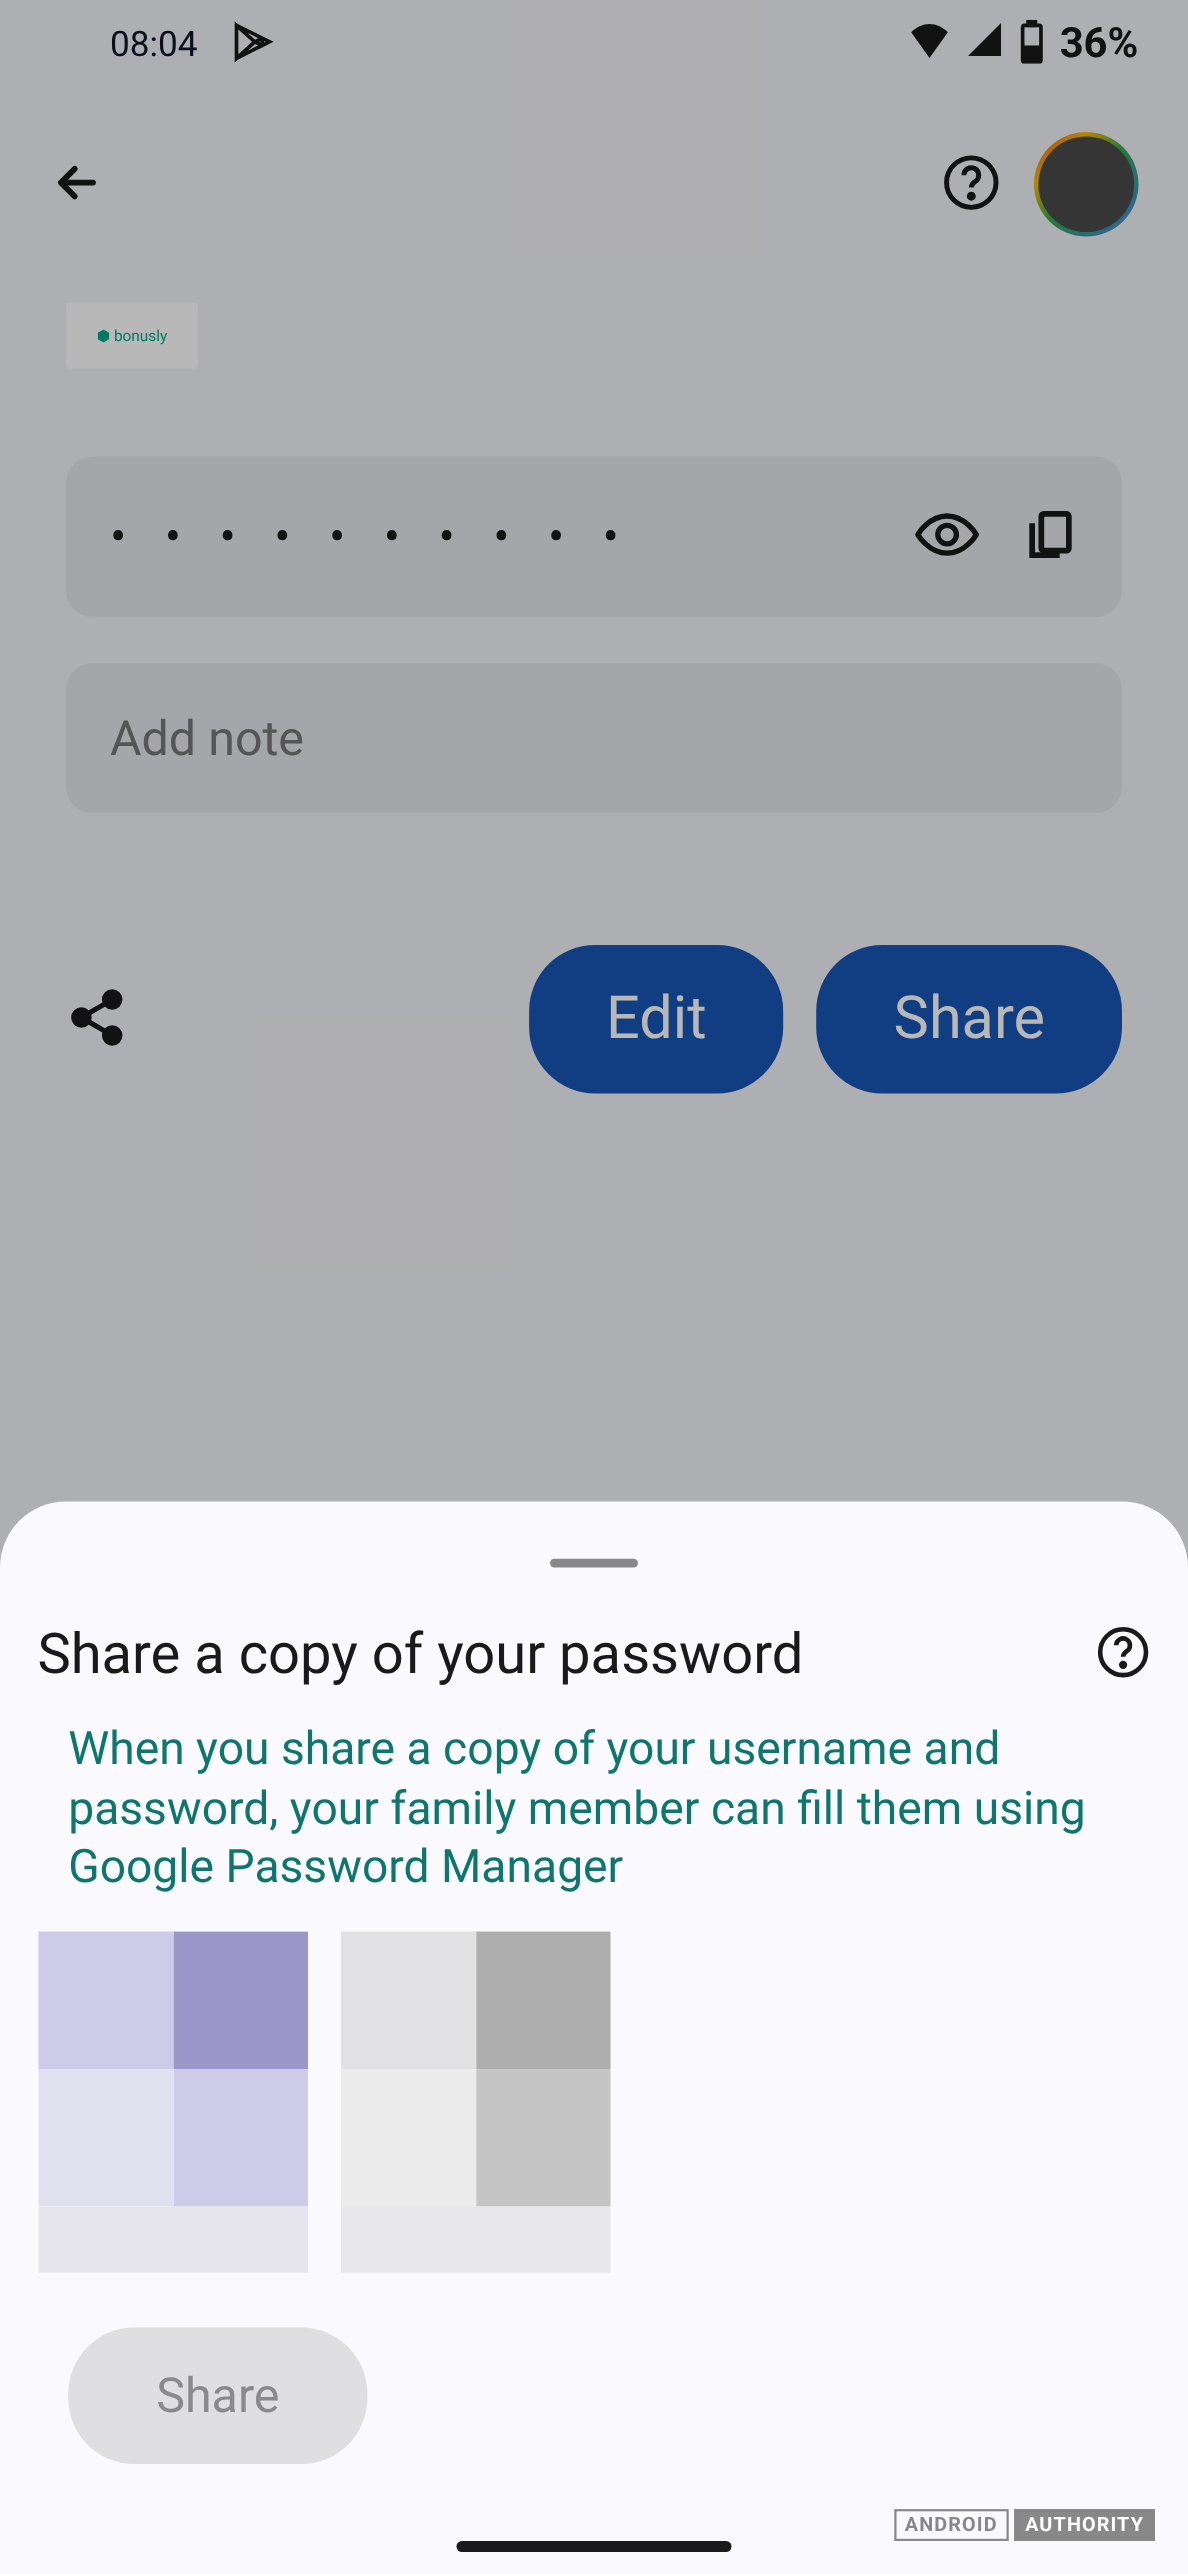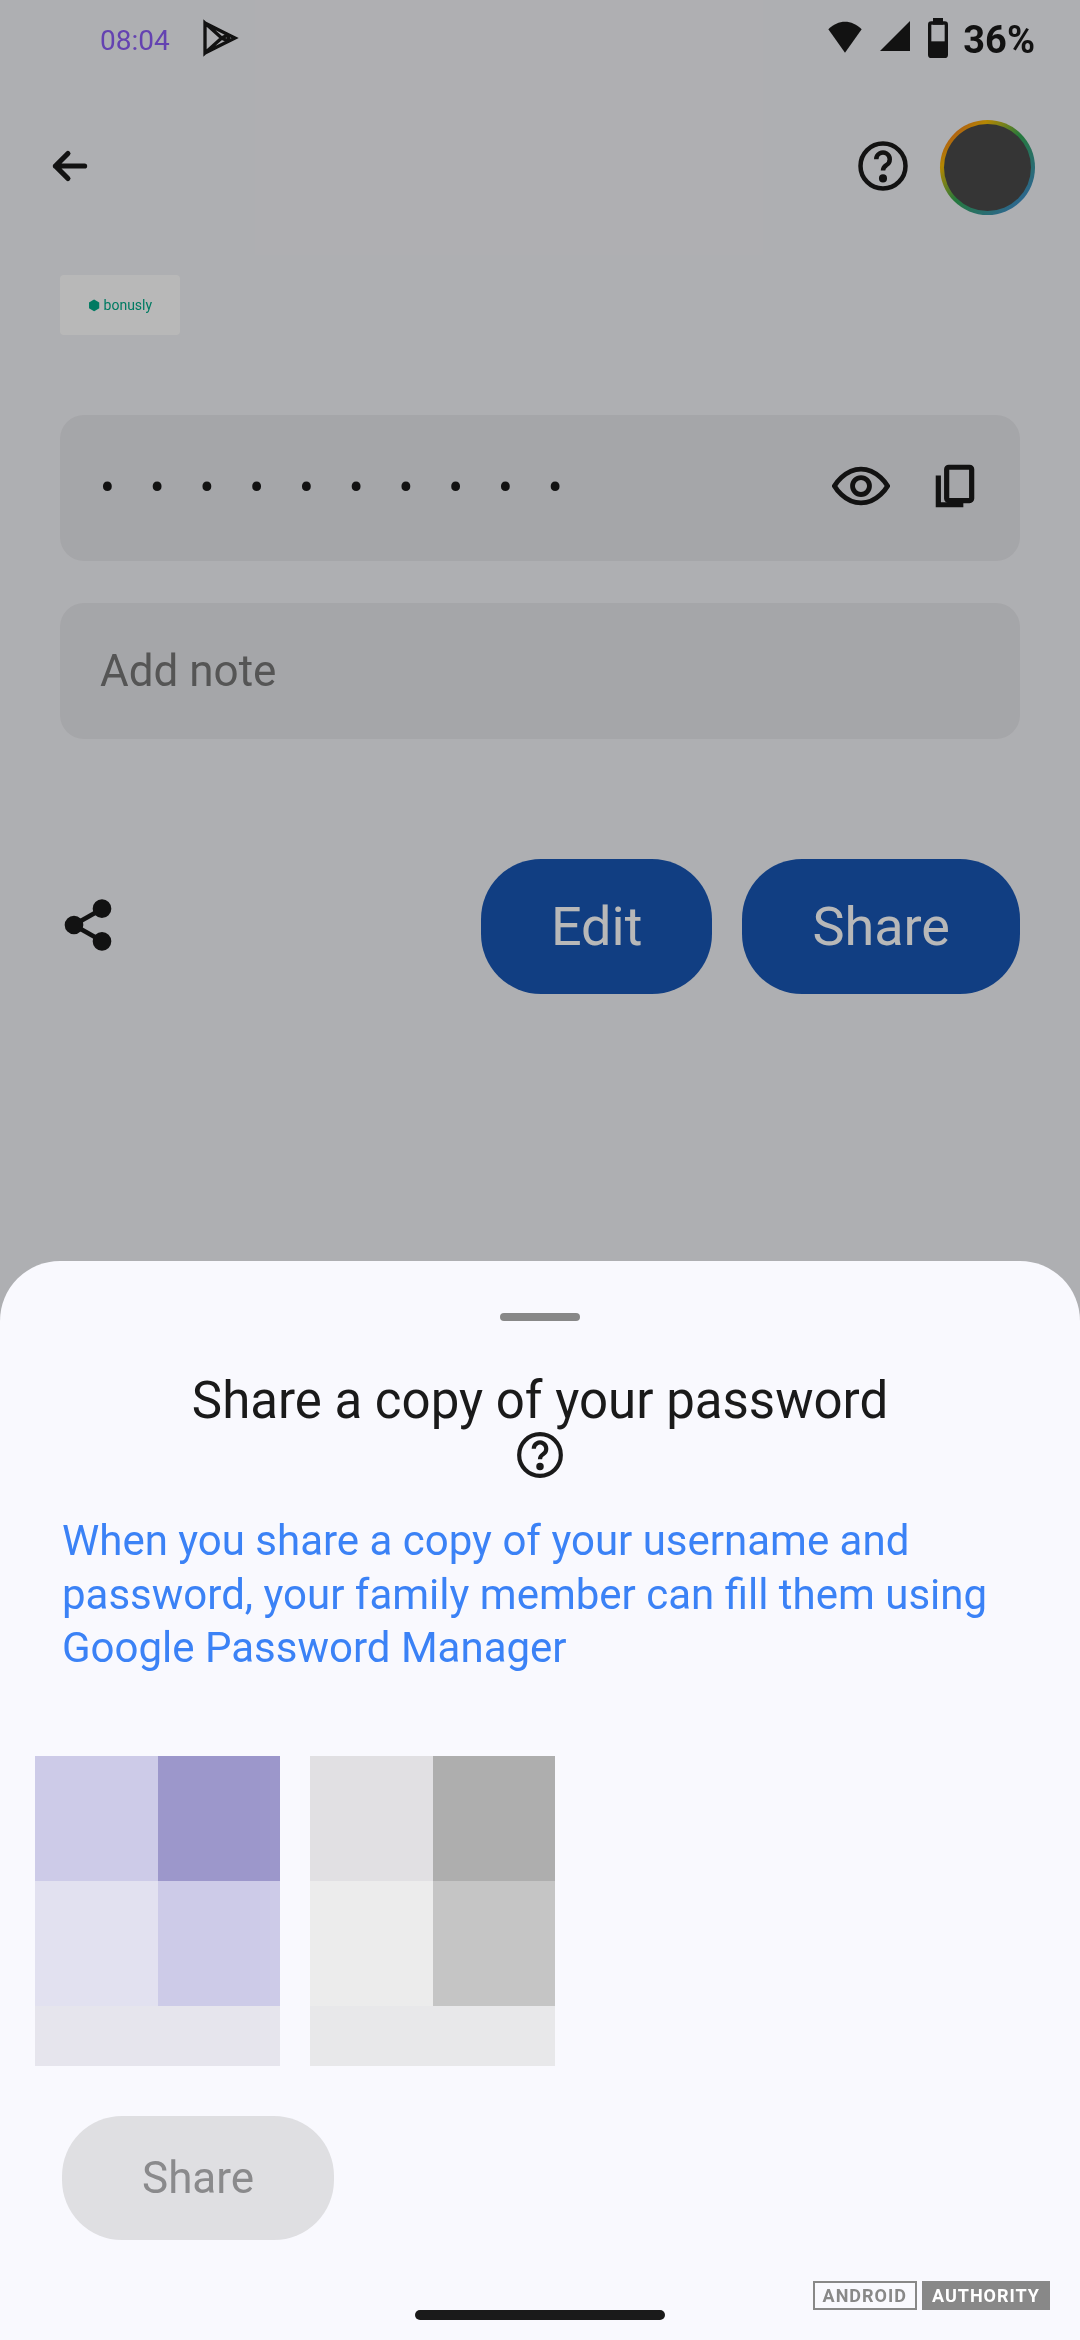--- a/index.html
+++ b/index.html
@@ -46,23 +46,23 @@
       height: 80px;
     }
     
     .status-left {
       display: flex;
       align-items: center;
       gap: 30px;
     }
     
     .status-time {
-      font-size: 28px;
+      font-size: 32px;
       font-weight: 400;
-      color: #8b5cf6;
+      color: #0f172a;
     }
     
     .status-right {
       display: flex;
       align-items: flex-start;
       gap: 12px;
       font-weight: bold;
     }
     
     .battery-text {
@@ -199,35 +199,34 @@
       border-radius: 4px;
       margin: 52px auto 50px;
     }
     
     .sheet-header {
       display: flex;
       justify-content: space-between;
       align-items: center;
       padding: 0 34px;
       margin-bottom: 30px;
-      flex-direction: column;
     }
     
     .sheet-title {
       font-size: 51px;
       font-weight: 400;
       color: #1a1a1a;
     }
     
     .sheet-body {
       padding: 0 62px;
       font-size: 42px;
       line-height: 1.28;
-      color: #3b82f6;
-      margin-bottom: 81px;
+      color: #0f766e;
+      margin-bottom: 31px;
     }
     
     .contact-row {
       display: flex;
       gap: 30px;
       padding: 0 35px;
       margin-bottom: 50px;
     }
     
     .contact-card {

